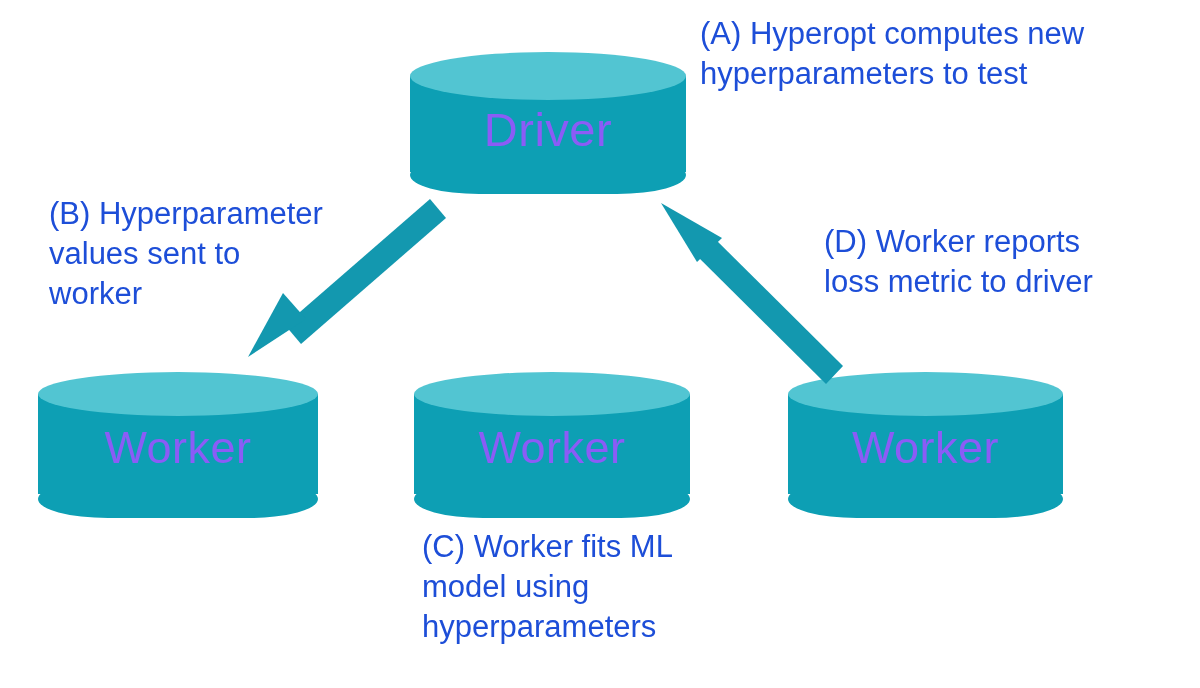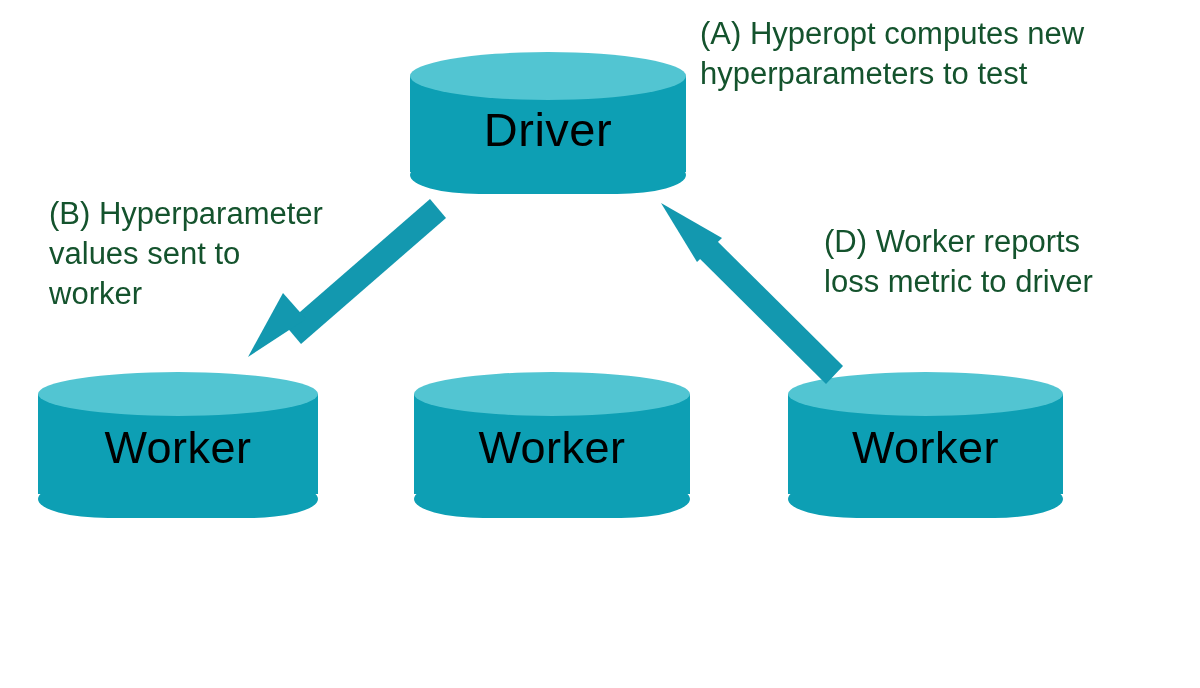--- a/index.html
+++ b/index.html
@@ -42,32 +42,32 @@
     right: 0;
     top: 0;
     background: var(--top);
     border-radius: 50%;
   }
   .cyl-label {
     position: absolute;
     left: 0;
     right: 0;
     text-align: center;
-    color: #000000;
+    color: #8b5cf6;
     font-family: "Liberation Sans", sans-serif;
     font-weight: 400;
     letter-spacing: 0.5px;
     white-space: nowrap;
     user-select: none;
   }
 
   
   .note {
     position: absolute;
-    color: #14532d;
+    color: #1d4ed8;
     font-family: "Liberation Sans", sans-serif;
     font-size: 31px;
     line-height: 40px;
     white-space: pre-line;
   }
 
   
   .arrow-layer {
     position: absolute;
     left: 0;
@@ -126,14 +126,17 @@
   <div class="note" style="left:700px; top:14px; width:480px;">(A) Hyperopt computes new
 hyperparameters to test</div>
 
   <div class="note" style="left:28px; top:194px; width:350px;margin-left:21px;">(B) Hyperparameter
 values sent to
 worker</div>
 
   <div class="note" style="left:824px; top:222px; width:360px;">(D) Worker reports
 loss metric to driver</div>
 
+  <div class="note" style="left:422px; top:527px; width:330px;">(C) Worker fits ML
+model using
+hyperparameters</div>
 
 </div>
 
 </body></html>

